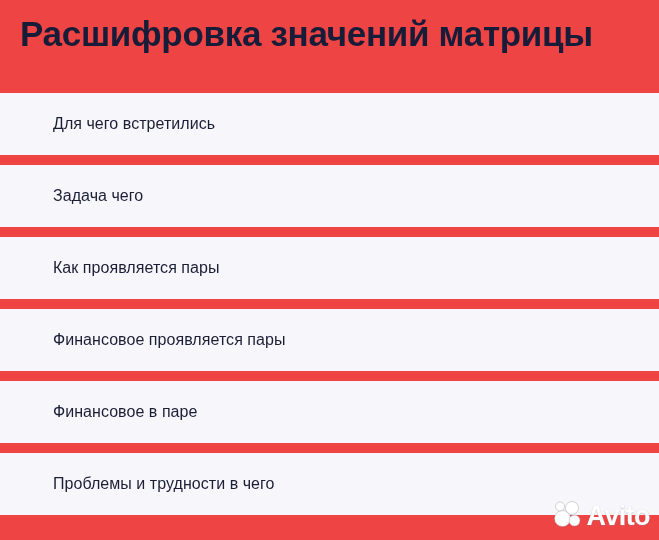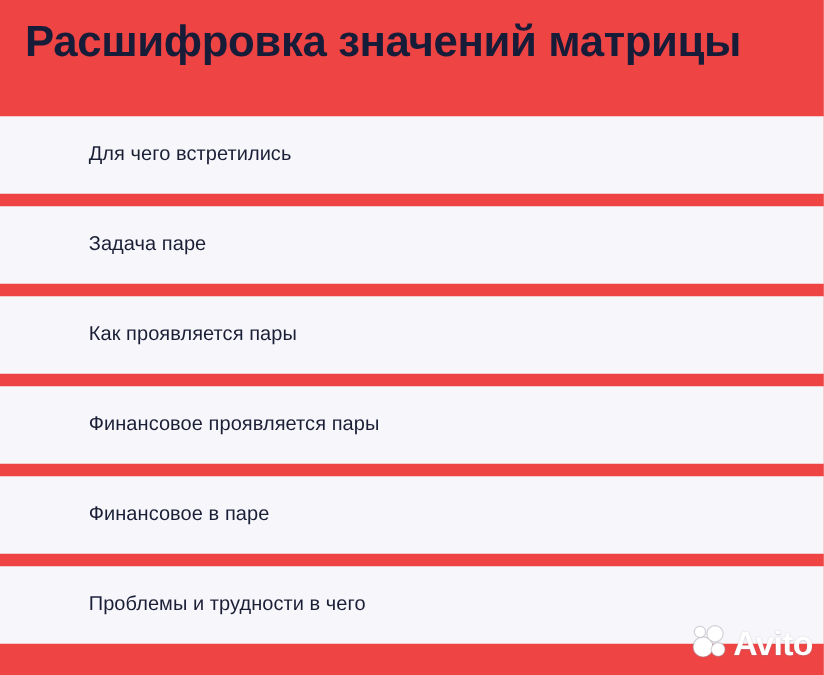--- a/index.html
+++ b/index.html
@@ -57,21 +57,21 @@
     display: flex;
     align-items: center;
     cursor: pointer;
   }
 
   .section-row:last-child {
     margin-bottom: 0;
   }
 
   .section-row-label {
-    padding-left: 71px;
+    padding-left: 53px;
     font-size: 16px;
     line-height: 20px;
     font-weight: normal;
     color: #1a1f36;
     letter-spacing: 0.05px;
     white-space: nowrap;
   }
 
   
   .watermark {
@@ -106,21 +106,21 @@
 
   <h1 class="page-title">Расшифровка значений матрицы</h1>
 
   <ul class="section-list">
 
     <li class="section-row">
       <span class="section-row-label">Для чего встретились</span>
     </li>
 
     <li class="section-row">
-      <span class="section-row-label">Задача паре</span>
+      <span class="section-row-label">Задача чего</span>
     </li>
 
     <li class="section-row">
       <span class="section-row-label">Как проявляется пары</span>
     </li>
 
     <li class="section-row">
       <span class="section-row-label">Финансовое проявляется пары</span>
     </li>
 

